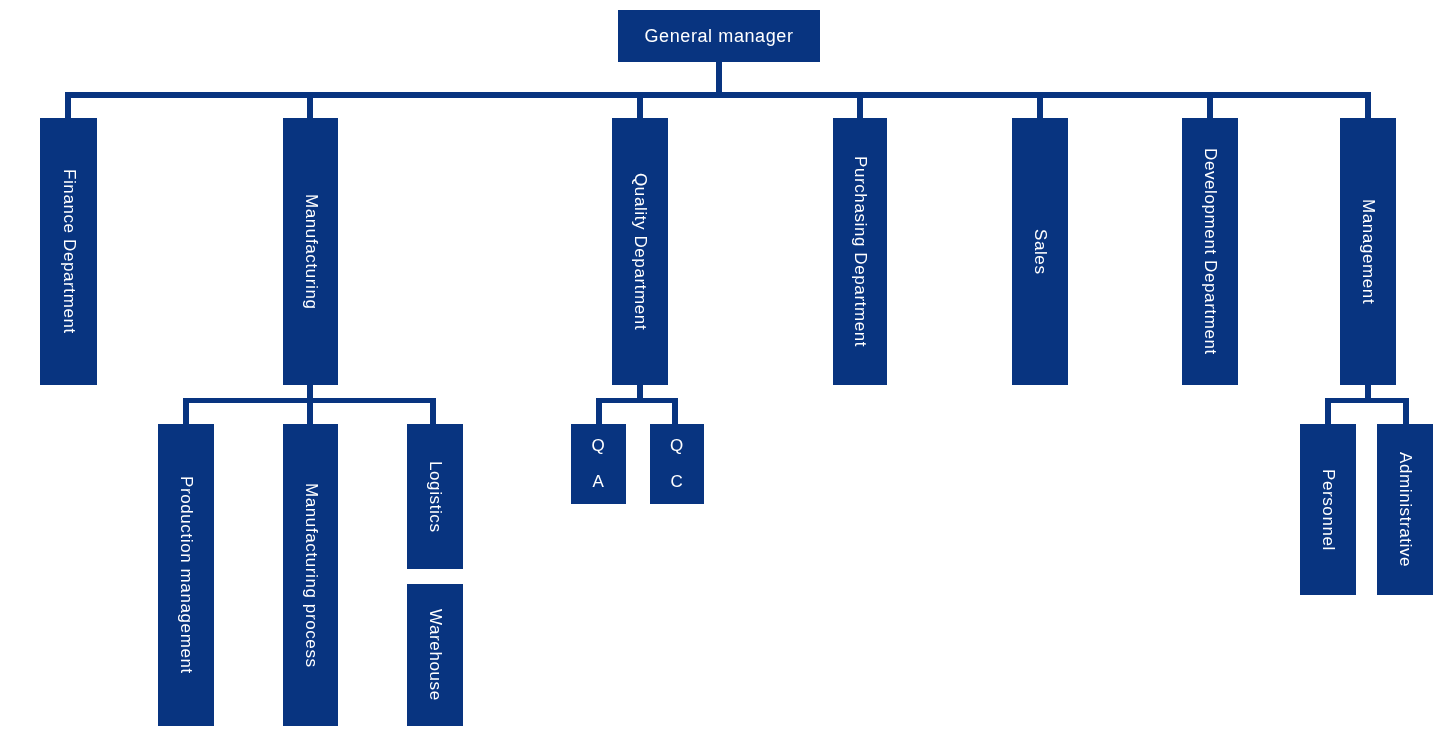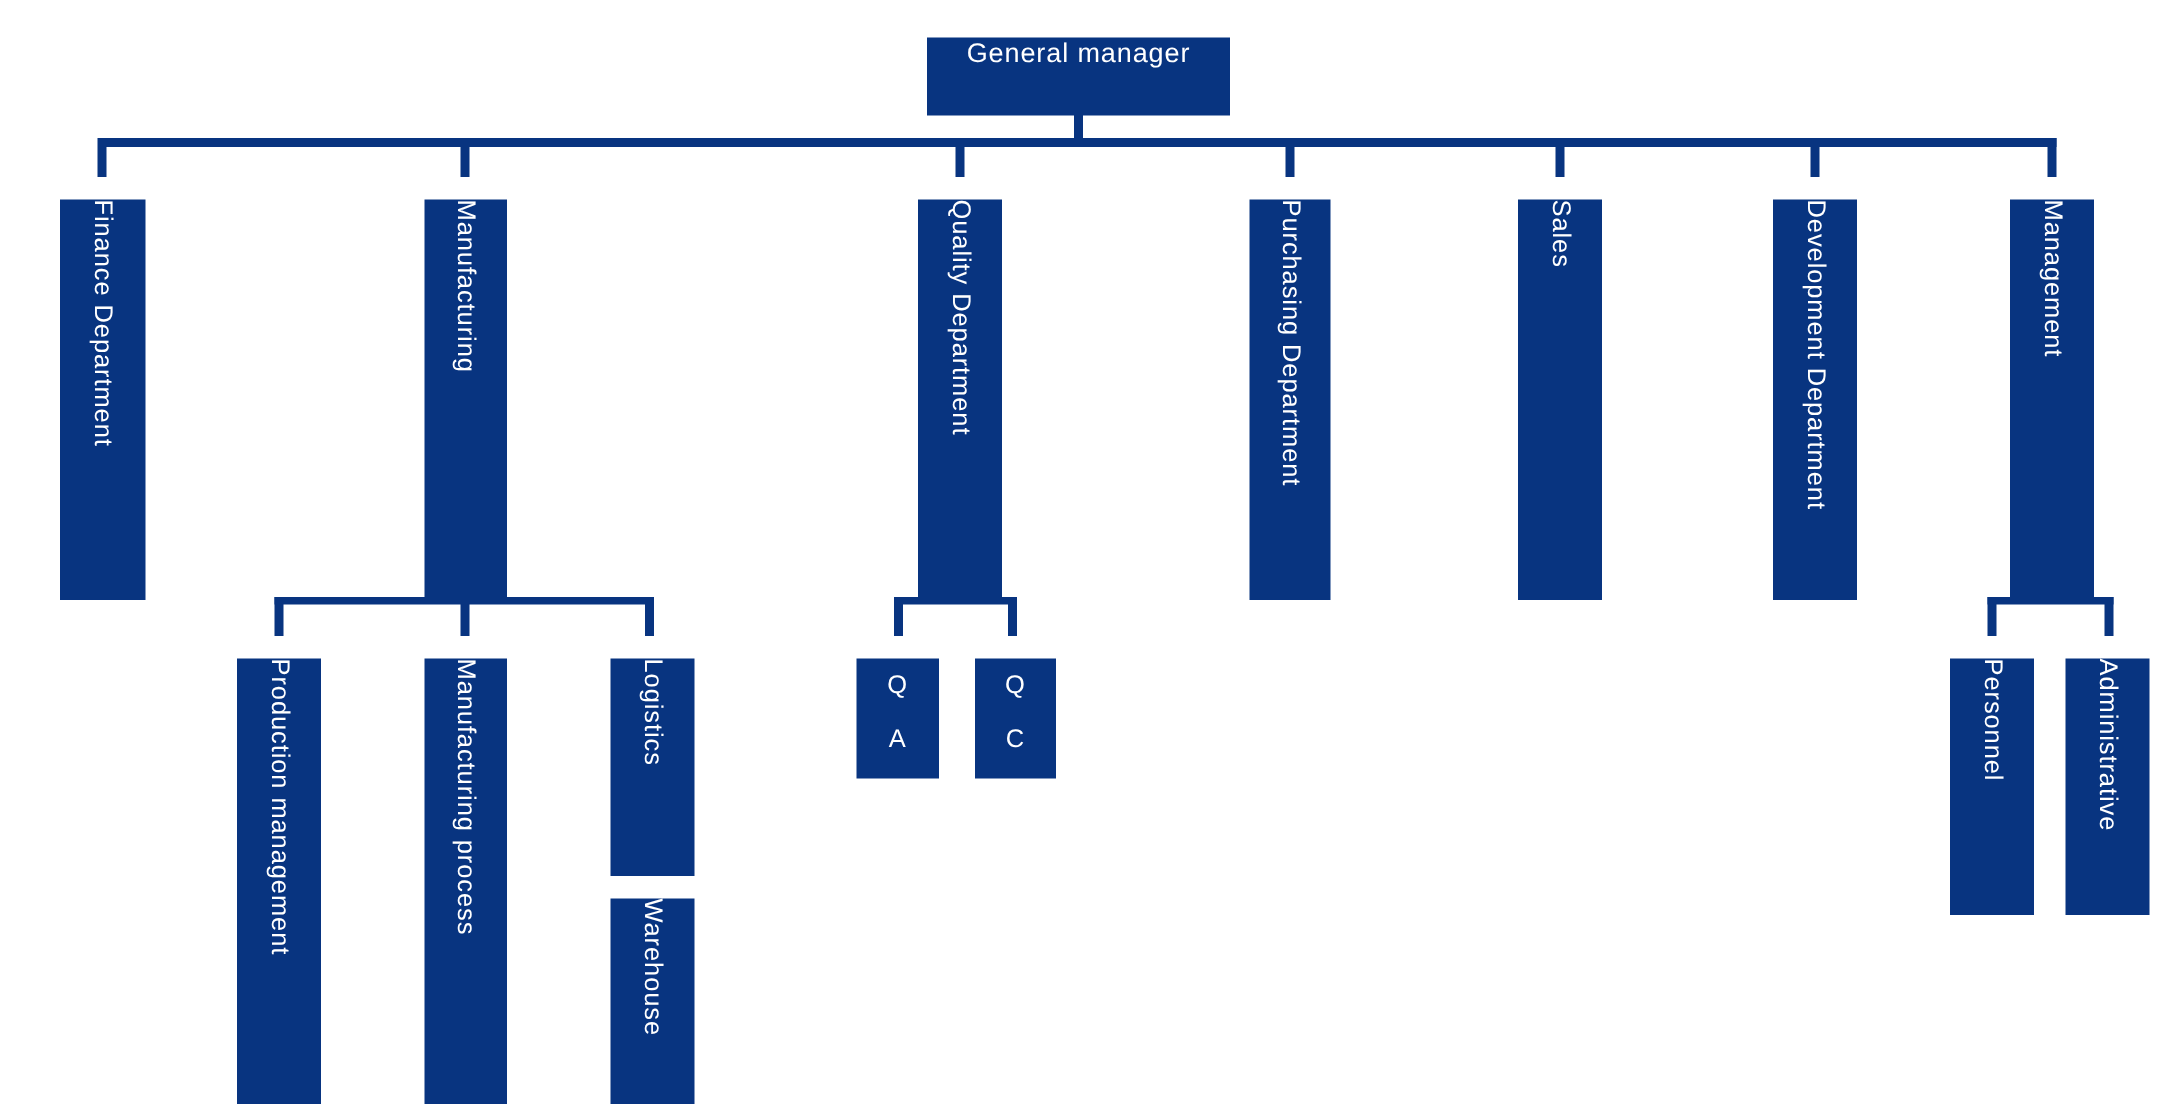--- a/index.html
+++ b/index.html
@@ -12,24 +12,23 @@
     position:relative;
     width:1440px;height:736px;
     background:var(--bg);
     font-family:"Liberation Sans", sans-serif;
     overflow:hidden;
   }
   .node{
     position:absolute;
     background:var(--navy);
     color:var(--node-text);
-    display:flex;align-items:flex-start;justify-content:center;
+    display:flex;align-items:center;justify-content:center;
     font-size:17px;
     letter-spacing:0.6px;
-    margin-top:15px;
   }
   .node .vtext{
     writing-mode:vertical-rl;
     text-align:center;
     white-space:nowrap;
   }
   .node .htext{white-space:nowrap;font-size:18px;}
   .node .upright{
     white-space:pre-line;
     text-align:center;

